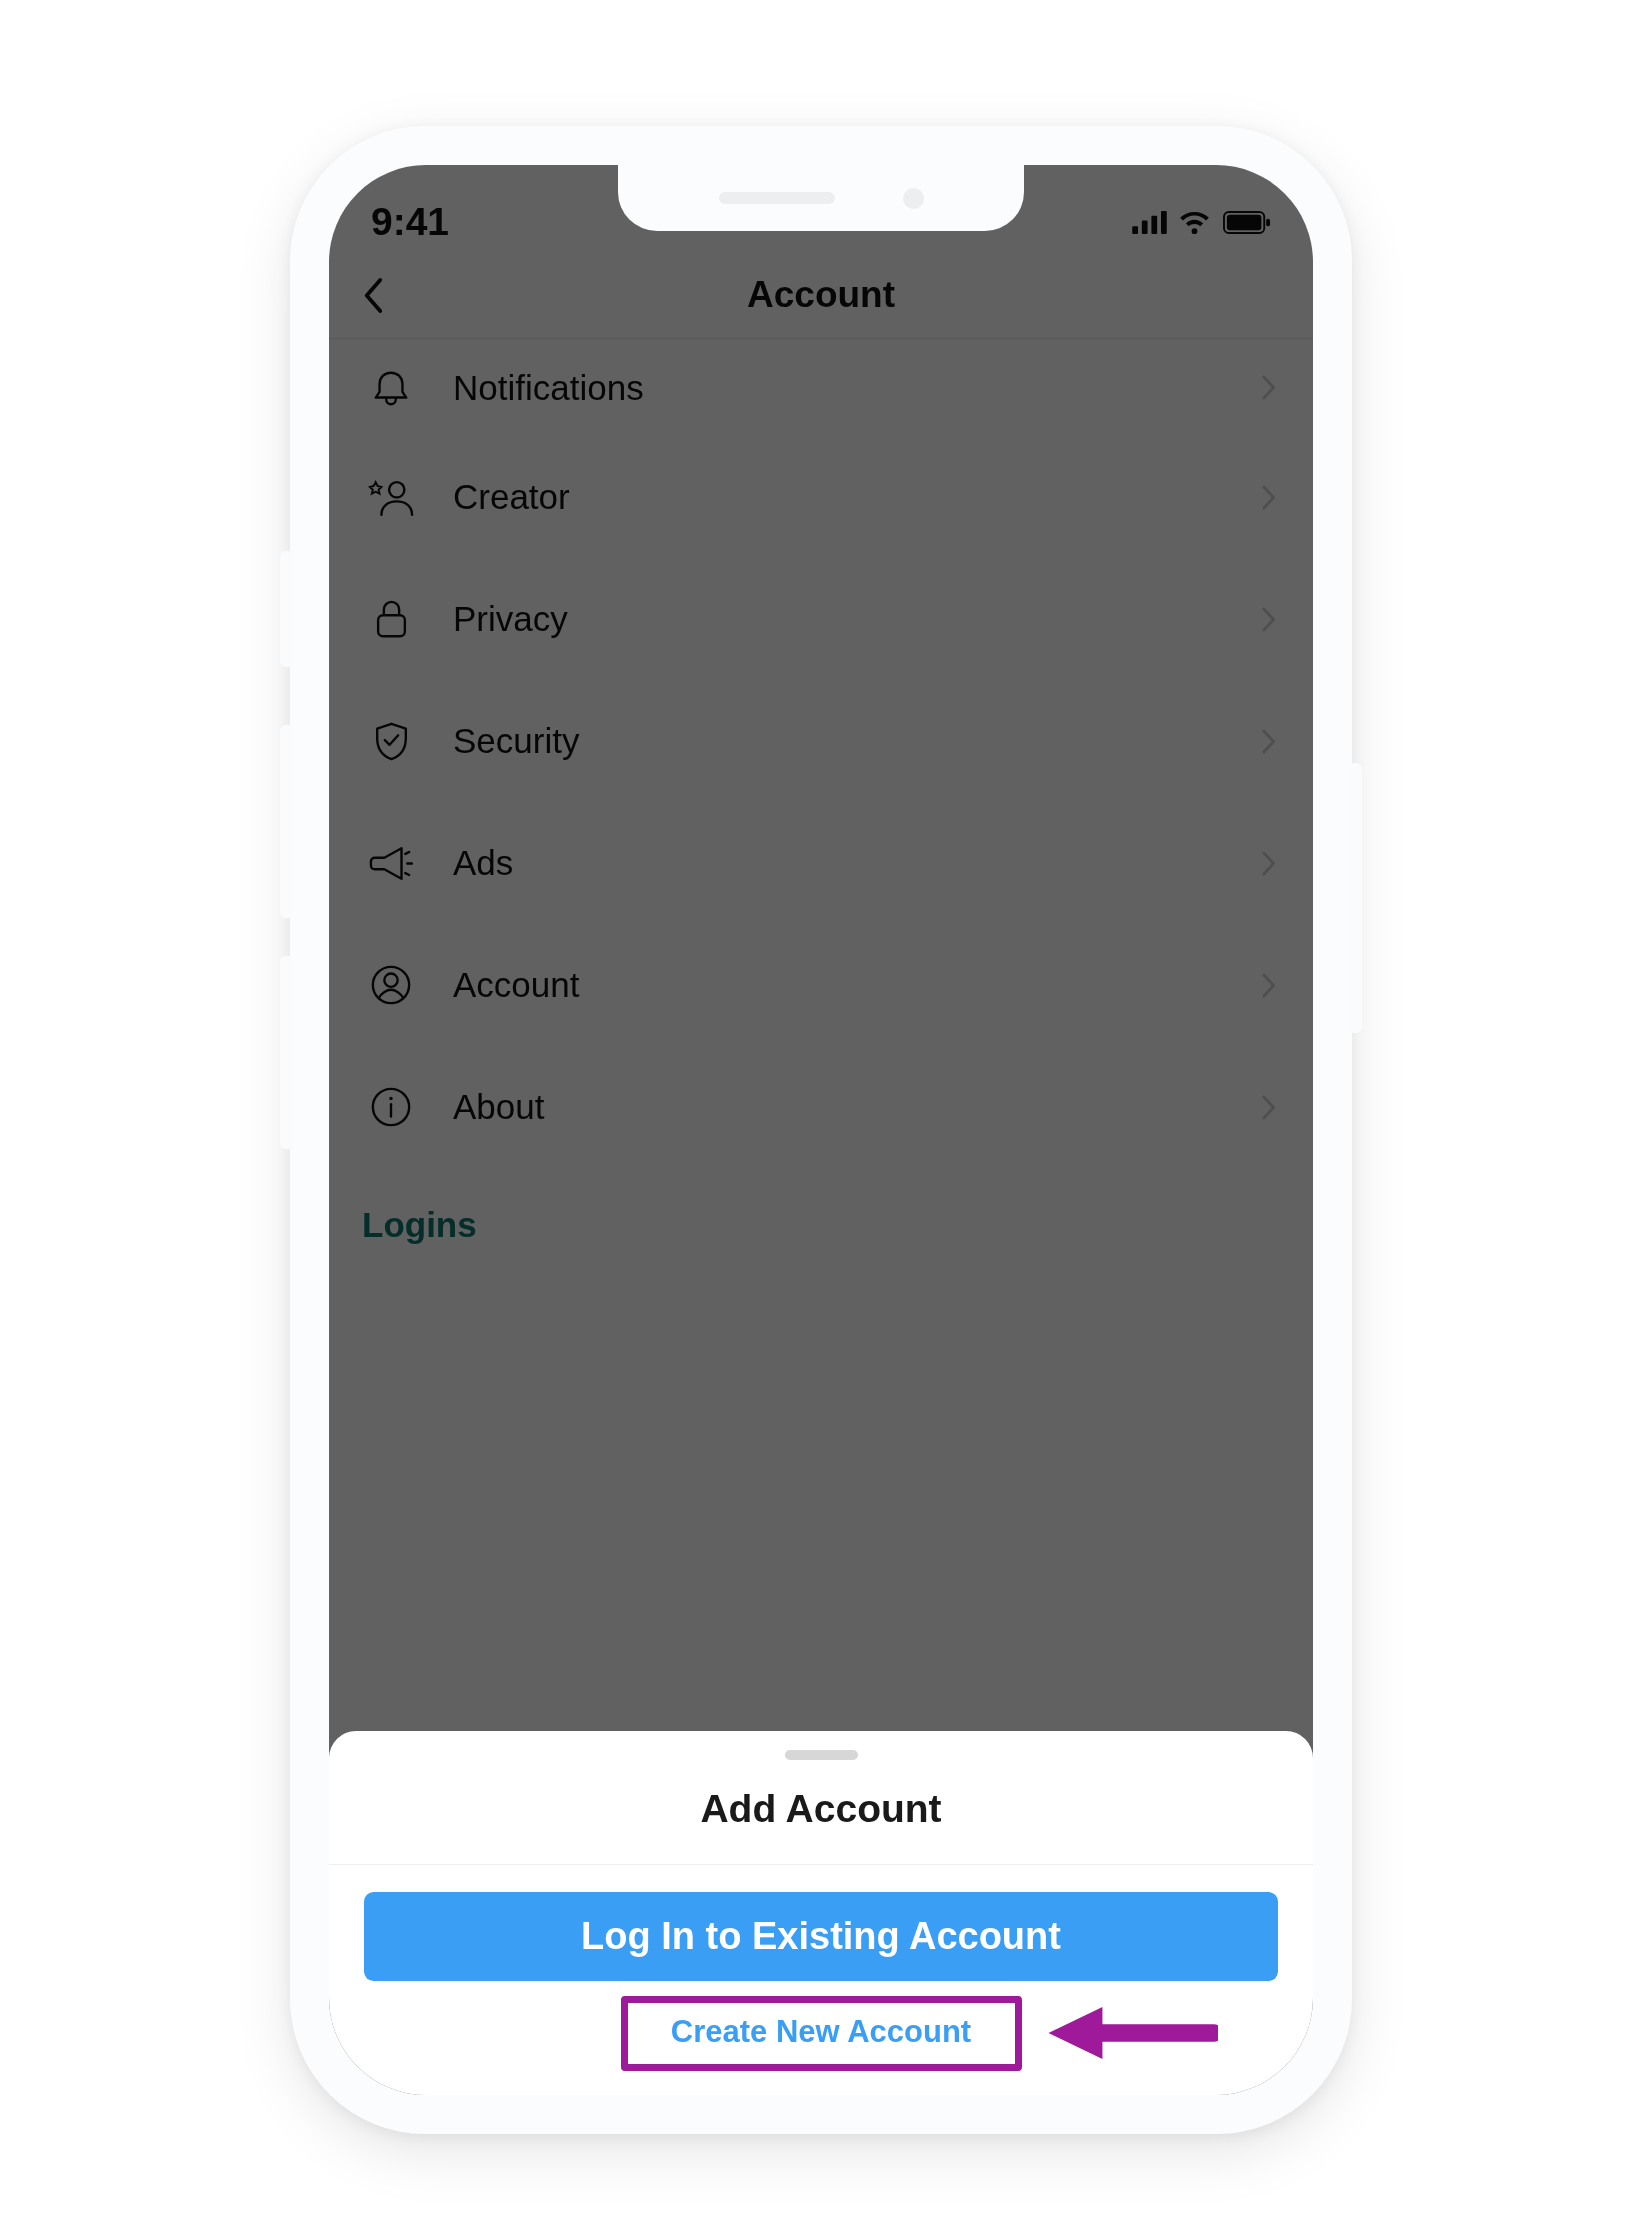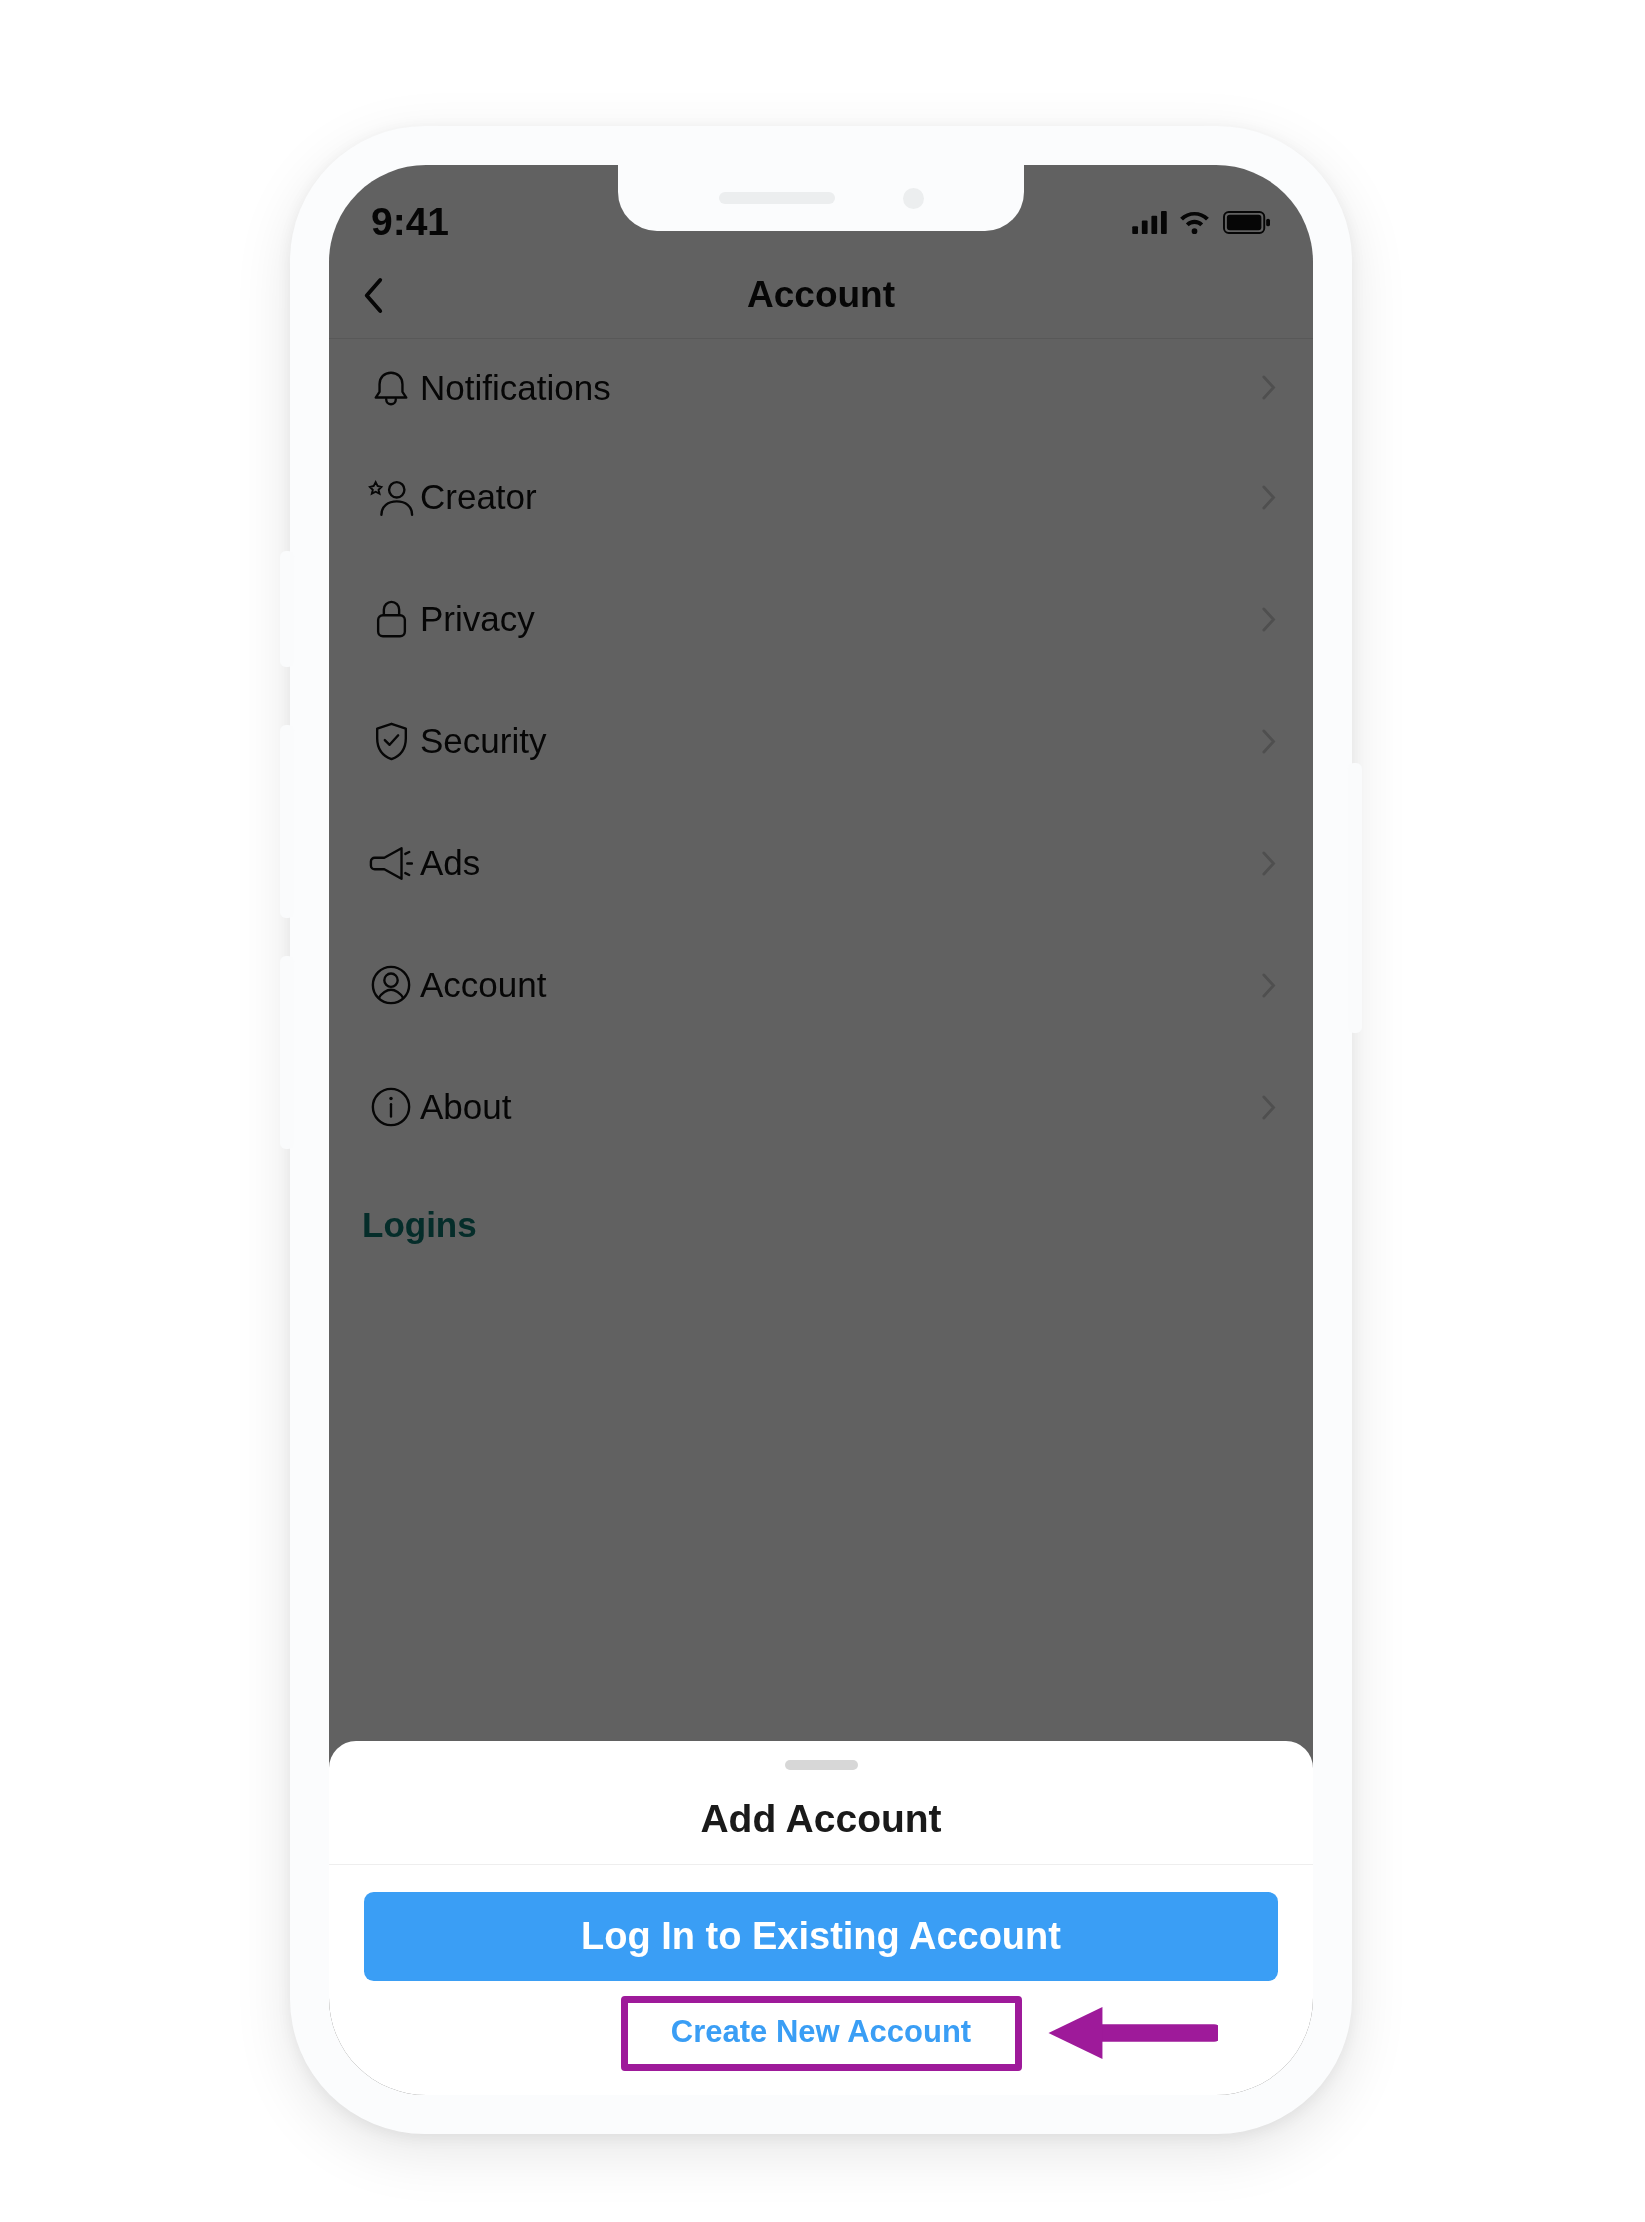--- a/index.html
+++ b/index.html
@@ -118,20 +118,21 @@
   .settings-list {
     position: absolute;
     top: 174px; left: 0; right: 0; bottom: 0;
     overflow: hidden;
   }
   .settings-row {
     display:flex;
     align-items:center;
     height: 122px;
     padding: 0 37px 0 33px;
+    gap: 33px;
     cursor: pointer;
   }
   .settings-row .icon-box { width: 58px; display:flex;justify-content:center; }
   .settings-row .label {
     flex: 1;
     font-size: 35px;
     color: #111;
   }
   .settings-row .chev { color:#cfcfcf; }
   .section-header {
@@ -161,21 +162,21 @@
     width: 73px; height: 9.7px;
     background: #d7d7d7;
     border-radius: 5.8px;
     margin: 19.3px auto 27px auto;
   }
   .sheet-title {
     text-align:center;
     font-size: 39px;
     font-weight: 700;
     color:#1a1a1a;
-    padding-bottom: 23px;
+    padding-bottom: 33px;
     border-bottom: 1px solid #eeeeee;
   }
   .sheet-body {
     padding: 27px 35px 0 35px;
   }
   .primary-btn {
     display:flex;align-items:center;justify-content:center;
     width: 100%;
     height: 89px;
     background: #3a9ef5;

